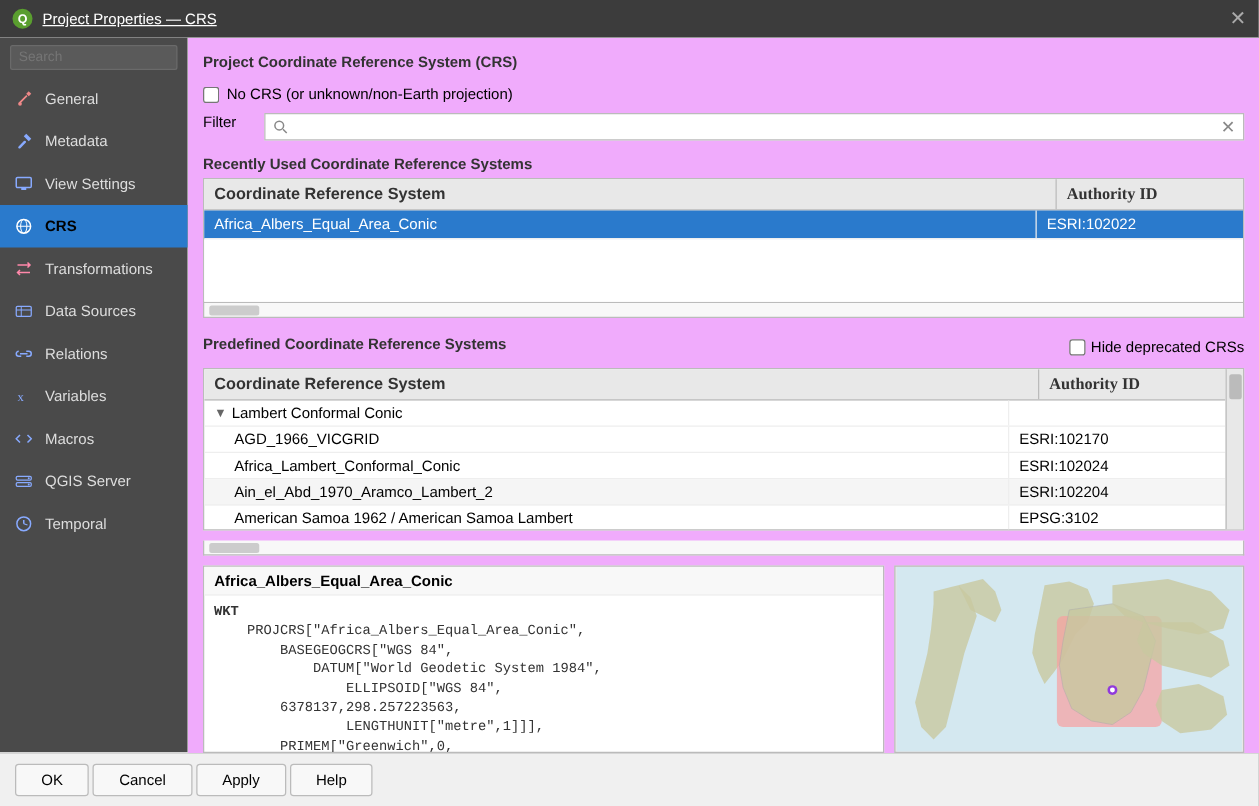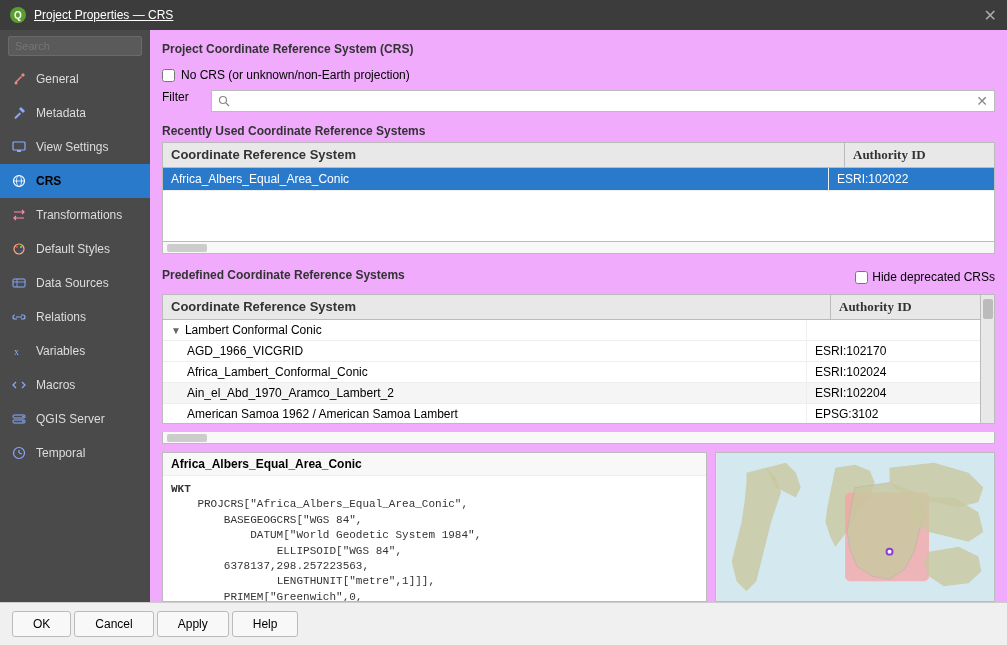--- a/index.html
+++ b/index.html
@@ -138,31 +138,20 @@
 
       <div class="sidebar-item">
         <div class="sidebar-icon">
           <svg width="14" height="14" viewBox="0 0 14 14" fill="none">
               <path d="M2 4h10M2 10h10M10 2l2 2-2 2M4 8L2 10l2 2" stroke="#f8a" stroke-width="1.2" fill="none"></path>
             </svg>
         </div>
         <span>Transformations</span>
       </div>
 
-      <div class="sidebar-item">
-        <div class="sidebar-icon">
-          <svg width="14" height="14" viewBox="0 0 14 14" fill="none">
-              <circle cx="7" cy="7" r="5" stroke="#fa8" stroke-width="1.2" fill="none"></circle>
-              <circle cx="5" cy="5" r="1" fill="#f44"></circle>
-              <circle cx="9" cy="5" r="1" fill="#4f4"></circle>
-              <circle cx="9" cy="9" r="1" fill="#44f"></circle>
-            </svg>
-        </div>
-        <span>Default Styles</span>
-      </div>
 
       <div class="sidebar-item">
         <div class="sidebar-icon">
           <svg width="14" height="14" viewBox="0 0 14 14" fill="none">
               <rect x="1" y="3" width="12" height="8" rx="1" stroke="#8af" stroke-width="1" fill="none"></rect>
               <line x1="1" y1="6" x2="13" y2="6" stroke="#8af" stroke-width="0.8"></line>
               <line x1="5" y1="3" x2="5" y2="11" stroke="#8af" stroke-width="0.8"></line>
             </svg>
         </div>
         <span>Data Sources</span>

